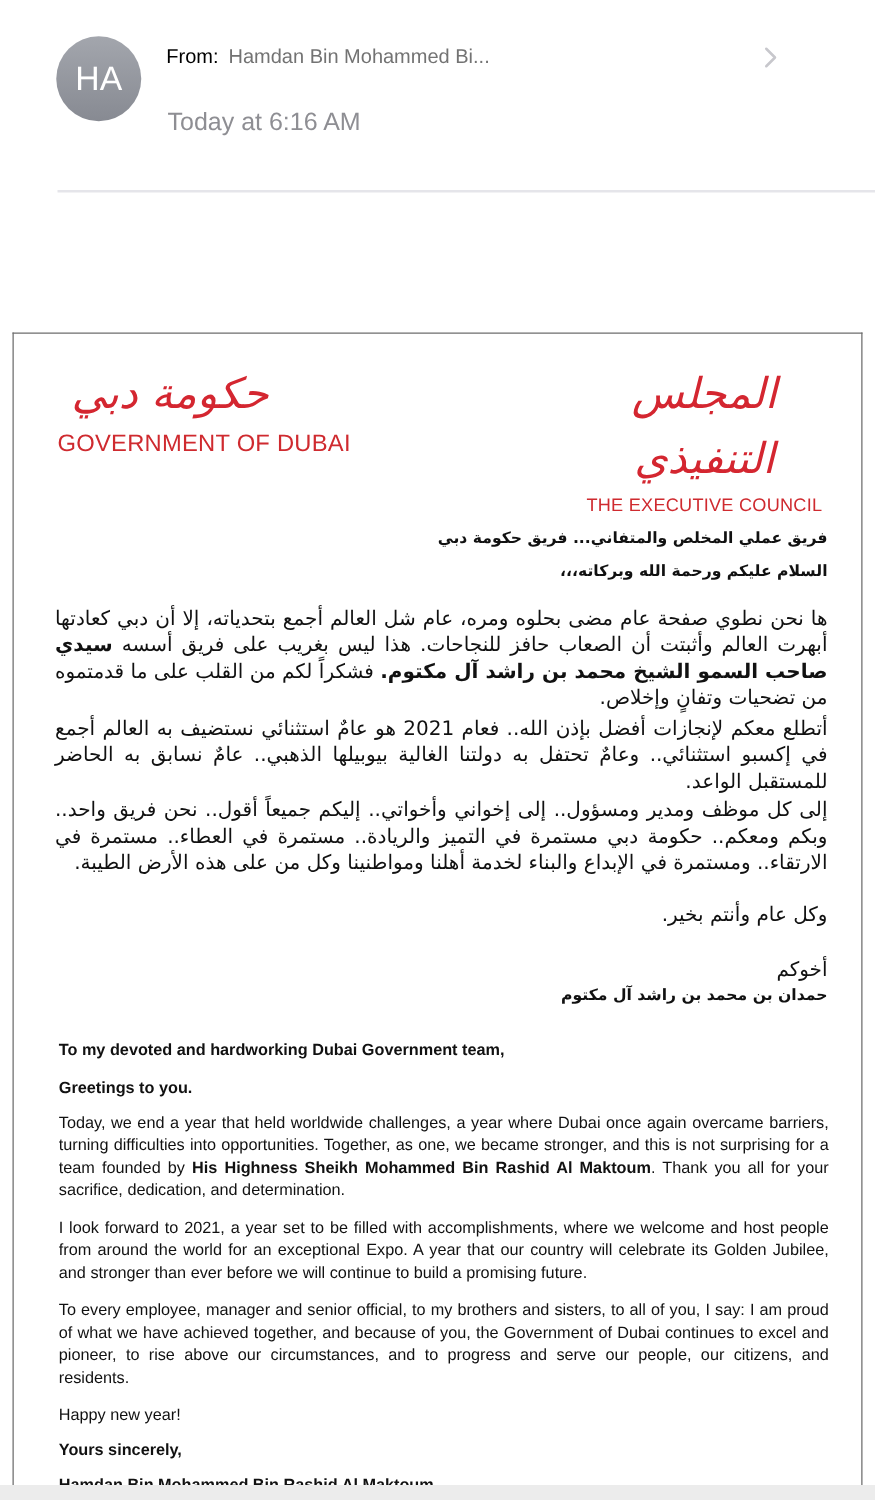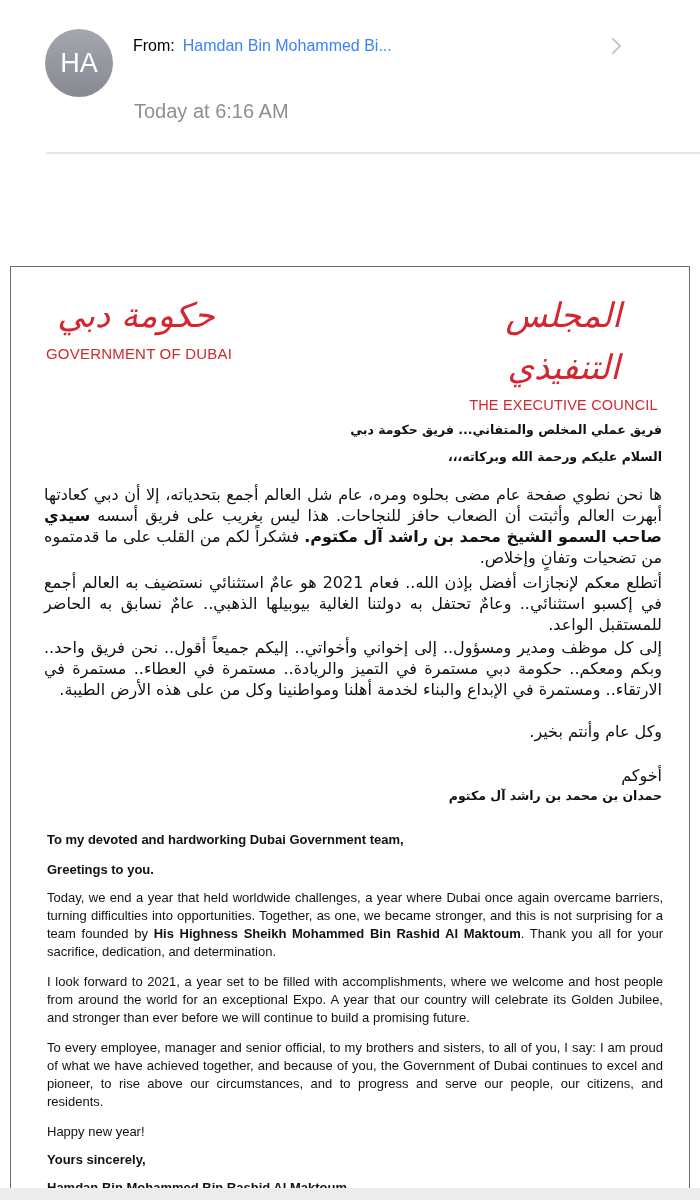--- a/index.html
+++ b/index.html
@@ -17,26 +17,26 @@
     background: linear-gradient(180deg, #a3a6ad 0%, #878a92 100%);
     color: #fff; font-size: 27px; font-weight: 400;
     display: flex; align-items: center; justify-content: center;
     letter-spacing: 0px;
   }
   .from-row {
     position: absolute; left: 133px; top: 30px; height: 32px;
     display: flex; align-items: center; font-size: 16px; white-space: nowrap;
   }
   .from-label { color: #000; margin-right: 8px; }
-  .from-name { color: #3b82f6; }
+  .from-name { color: #737373; }
   .chevron {
     position: absolute; left: 610px; top: 36px; width: 14px; height: 20px;
   }
   .date {
-    position: absolute; left: 134px; top: 100px; font-size: 20px; color: #8e8e93;
+    position: absolute; left: 134px; top: 87px; font-size: 20px; color: #8e8e93;
   }
   .divider {
     position: absolute; left: 46px; top: 152px; width: 654px; height: 2px; background: #e5e5ea;
   }
   .subject {
     position: absolute; left: 46px; top: 170px; font-size: 32px; font-weight: 700;
     direction: rtl; unicode-bidi: plaintext; white-space: nowrap;
     font-family: "DejaVu Sans", sans-serif; letter-spacing: -0.5px;
   }
   .letter {
@@ -47,21 +47,21 @@
     position: absolute; left: 0; top: 1188px; width: 700px; height: 12px; background: #ececec;
   }
   .logo { position: absolute; text-align: center; color: #d0242e; }
   .logo-left { left: 35px; top: 22px; width: 180px; }
   .logo-right { left: 455px; top: 22px; width: 195px; }
   .logo-arabic {
     font-family: "DejaVu Serif", serif; font-size: 34px; line-height: 52px;
     direction: rtl; color: #d42630; font-style: italic;
   }
   .logo-en {
-    font-family: "Liberation Sans", sans-serif; font-size: 15px; letter-spacing: 0.2px;
+    font-family: "Liberation Sans", sans-serif; font-size: 19px; letter-spacing: 0.2px;
     margin-top: 4px; color: #cf2a2f; white-space: nowrap; font-weight: 400;
   }
   .logo-right .logo-en { font-size: 14.5px; }
   .ar {
     position: absolute; right: 27px; direction: rtl; text-align: justify;
     font-family: "DejaVu Sans", sans-serif; font-size: 16px; line-height: 21px; color: #111;
   }
   .ar.bold { font-weight: 700; }
   .ar b { font-weight: 700; }
   .en {

